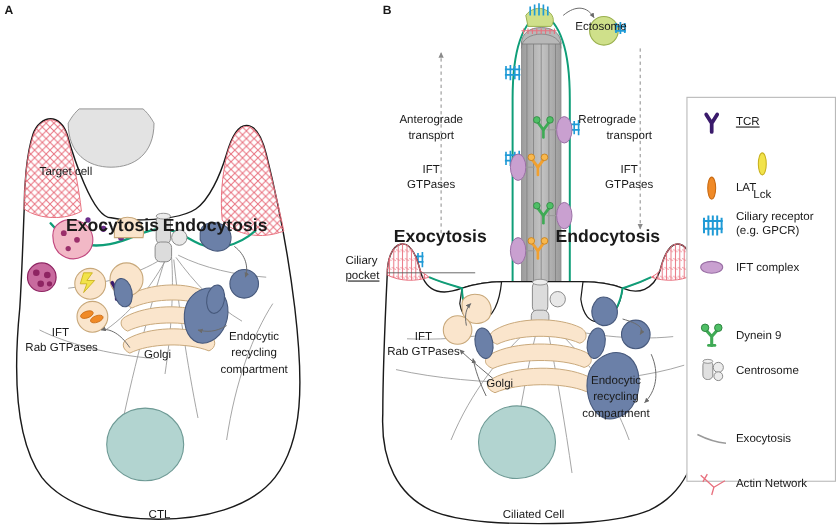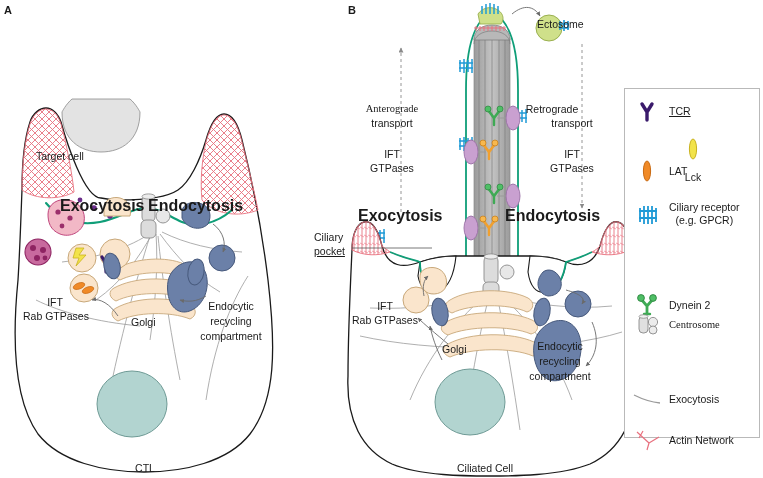--- a/index.html
+++ b/index.html
@@ -382,22 +382,22 @@
 <div class="lbl bold" style="left:148px;top:200px;">Endocytosis</div>
 <div class="lbl ctr" style="left:20px;top:296px;width:70px;">IFT</div>
 <div class="lbl ctr" style="left:8px;top:310px;width:96px;">Rab GTPases</div>
 <div class="lbl" style="left:131px;top:316px;">Golgi</div>
 <div class="lbl ctr" style="left:186px;top:300px;width:90px;">Endocytic</div>
 <div class="lbl ctr" style="left:186px;top:315px;width:90px;">recycling</div>
 <div class="lbl ctr" style="left:186px;top:330px;width:90px;">compartment</div>
 <div class="lbl ctr" style="left:110px;top:462px;width:70px;">CTL</div>
 
 <div class="lbl panel" style="left:348px;top:4px;">B</div>
-<div class="lbl" style="left:537px;top:18px;">Ectosome</div>
-<div class="lbl ctr" style="left:344px;top:103px;width:96px;font-family:Liberation Serif, serif;">Anterograde</div>
+<div class="lbl" style="left:523px;top:18px;">Ectosome</div>
+<div class="lbl ctr" style="left:344px;top:103px;width:96px;">Anterograde</div>
 <div class="lbl ctr" style="left:344px;top:117px;width:96px;">transport</div>
 <div class="lbl ctr" style="left:344px;top:148px;width:96px;">IFT</div>
 <div class="lbl ctr" style="left:344px;top:162px;width:96px;">GTPases</div>
 <div class="lbl ctr" style="left:504px;top:103px;width:96px;">Retrograde</div>
 <div class="lbl ctr" style="left:524px;top:117px;width:96px;">transport</div>
 <div class="lbl ctr" style="left:524px;top:148px;width:96px;">IFT</div>
 <div class="lbl ctr" style="left:524px;top:162px;width:96px;">GTPases</div>
 <div class="lbl bold" style="left:358px;top:210px;">Exocytosis</div>
 <div class="lbl bold" style="left:505px;top:210px;">Endocytosis</div>
 <div class="lbl" style="left:314px;top:231px;">Ciliary</div>
@@ -432,48 +432,56 @@
 
   <div class="legend-row" style="top:68px;">
     <div class="legend-ico">
       <svg width="22" height="24" viewBox="0 0 22 24">
         <ellipse cx="11" cy="12" rx="3.6" ry="10" fill="#f08a27" stroke="#c96a12" stroke-width="1"></ellipse>
       </svg>
     </div>
     <div class="legend-txt">LAT</div>
   </div>
 
-  <div class="legend-row" style="top:108px;height:34px;align-items:flex-start;padding-top:4px;text-align:center;">
+  <div class="legend-row" style="top:98px;height:34px;align-items:flex-start;padding-top:4px;">
     <div class="legend-ico">
       <svg width="24" height="20" viewBox="0 0 24 20">
         <g stroke="#1f9ad6" stroke-width="1.8" fill="none">
           <path d="M5,3 l0,14 M9,1 l0,18 M13,1 l0,18 M17,1 l0,18 M21,3 l0,14"></path>
           <path d="M4,6 l18,0 M4,13 l18,0"></path>
         </g>
       </svg>
     </div>
     <div class="legend-txt" style="white-space:pre-line;">Ciliary receptor
 (e.g. GPCR)</div>
   </div>
 
+  <div class="legend-row" style="top:140px;">
+    <div class="legend-ico">
+      <svg width="26" height="16" viewBox="0 0 26 16">
+        <ellipse cx="13" cy="8" rx="10" ry="5.4" fill="#c9a0d0" stroke="#9a6fa5" stroke-width="1"></ellipse>
+      </svg>
+    </div>
+    <div class="legend-txt">IFT complex</div>
+  </div>
 
 
   <div class="legend-row" style="top:202px;">
     <div class="legend-ico">
       <svg width="24" height="26" viewBox="0 0 24 26">
         <path d="M12,22 l0,-8 M12,14 l-6,-7 M12,14 l6,-7" stroke="#3faa55" stroke-width="2.8" fill="none" stroke-linecap="round"></path>
         <circle cx="6" cy="6" r="3.4" fill="#4fbf66" stroke="#2e8440" stroke-width="0.9"></circle>
         <circle cx="18" cy="6" r="3.4" fill="#4fbf66" stroke="#2e8440" stroke-width="0.9"></circle>
         <path d="M9,22 l6,0" stroke="#3faa55" stroke-width="2.4" stroke-linecap="round"></path>
       </svg>
     </div>
-    <div class="legend-txt">Dynein 2</div>
-  </div>
-
-  <div class="legend-row" style="top:222px;font-family:Liberation Serif, serif;">
+    <div class="legend-txt">Dynein 9</div>
+  </div>
+
+  <div class="legend-row" style="top:234px;">
     <div class="legend-ico">
       <svg width="28" height="24" viewBox="0 0 28 24">
         <rect x="6" y="3" width="9" height="17" rx="4" fill="#e0e0e0" stroke="#8a8a8a" stroke-width="0.9"></rect>
         <ellipse cx="10.5" cy="3.5" rx="4.5" ry="1.8" fill="#f0f0f0" stroke="#8a8a8a" stroke-width="0.8"></ellipse>
         <circle cx="20" cy="9" r="4.6" fill="#ececec" stroke="#8a8a8a" stroke-width="0.9"></circle>
         <circle cx="20" cy="17" r="4" fill="#ececec" stroke="#8a8a8a" stroke-width="0.9"></circle>
       </svg>
     </div>
     <div class="legend-txt">Centrosome</div>
   </div>

